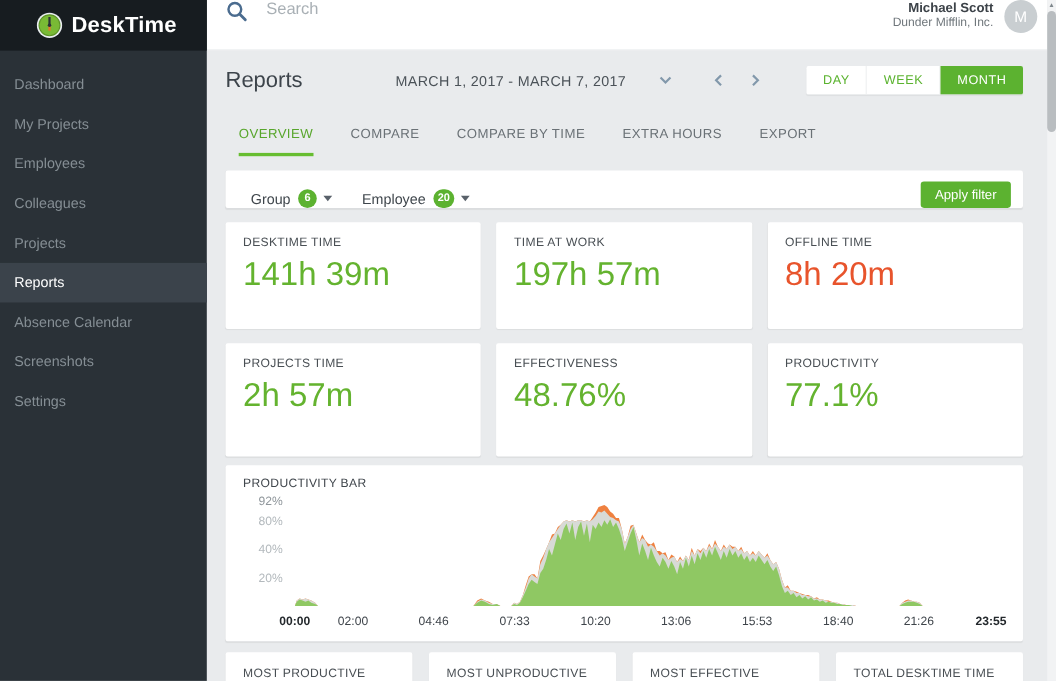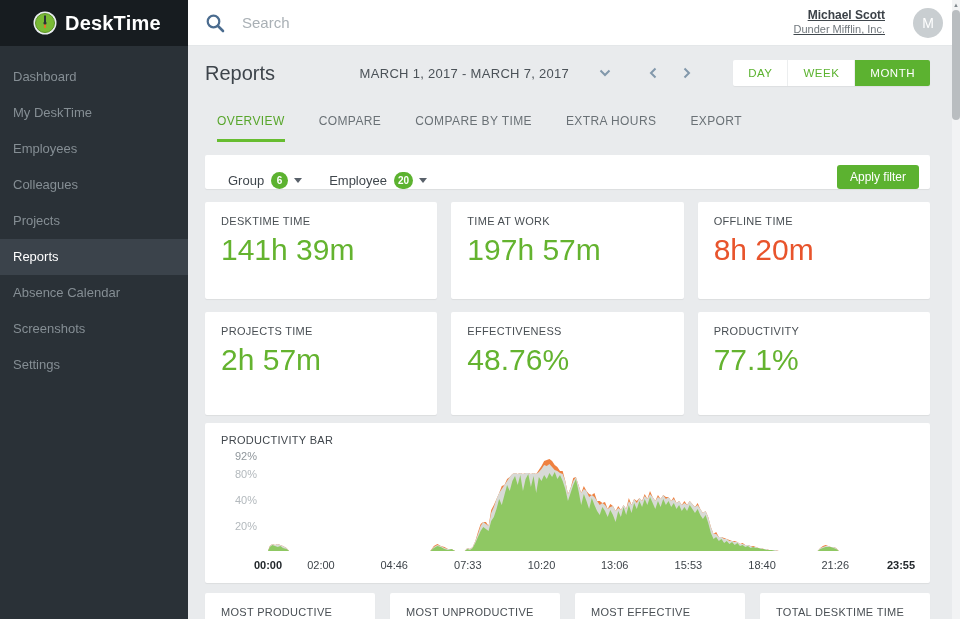--- a/index.html
+++ b/index.html
@@ -16,26 +16,26 @@
   .sidebar { position:absolute; left:0; top:0; width:188px; height:619px; background:#2a3137; z-index:3; }
   .logo { height:46px; background:#171c20; display:flex; align-items:center; padding-left:33px; }
   .logo-icon { width:24px; height:24px; margin-right:8px; flex:none; }
   .logo-text { color:#ffffff; font-size:20px; font-weight:700; letter-spacing:.2px; }
   .nav { padding-top:13px; }
   .nav-item { height:36px; line-height:36px; padding-left:13px; font-size:13px; color:#858e94; cursor:pointer; }
   .nav-item.active { background:#3b434b; color:#ffffff; }
 
   
   .topbar { position:absolute; left:188px; top:0; right:8px; height:46px; background:#ffffff;
-            border-bottom:1px solid #e4e7e9; display:flex; align-items:center; z-index:2; }
+            border-bottom:1px solid #e4e7e9; display:flex; align-items:flex-start; z-index:2; }
   .search-icon { margin-left:17px; flex:none; }
   .search-input { flex:1; border:none; outline:none; margin-left:17px; font-size:15px;
                   font-family:"Liberation Sans",sans-serif; color:#6e757a; background:transparent; }
   .search-input::placeholder { color:#a9b0b5; }
-  .user-block { text-align:right; margin-right:28px; line-height:1.25;text-decoration:underline; }
+  .user-block { text-align:right; margin-right:10px; line-height:1.25; }
   .user-name { font-size:12px; font-weight:700; color:#3c4248; }
   .user-company { font-size:11px; color:#70777c; }
   .avatar { width:30px; height:30px; border-radius:50%; background:#c9ced1; color:#fff;
             display:flex; align-items:center; justify-content:center; font-size:14px; margin-right:9px; flex:none; cursor:pointer; }
 
   
   .main { position:absolute; left:188px; top:46px; right:8px; bottom:0; padding:0 22px 0 17px; }
 
   .header-row { height:54px; display:flex; align-items:center; }
   .page-title { font-size:20px; color:#3d444b; font-weight:400; }
@@ -108,21 +108,21 @@
       <circle cx="12" cy="12" r="9.5" fill="#79ba35"></circle>
       <circle cx="12" cy="12" r="9.5" fill="none" stroke="#5d9427" stroke-width="1"></circle>
       <line x1="12" y1="12" x2="12" y2="4.5" stroke="#2c3338" stroke-width="2"></line>
       <line x1="12" y1="12" x2="12" y2="17" stroke="#e8742c" stroke-width="2"></line>
       <circle cx="12" cy="12" r="1.6" fill="#2c3338"></circle>
     </svg>
     <span class="logo-text">DeskTime</span>
   </div>
   <div class="nav">
     <div class="nav-item">Dashboard</div>
-    <div class="nav-item">My DeskTime</div>
+    <div class="nav-item">My Projects</div>
     <div class="nav-item">Employees</div>
     <div class="nav-item">Colleagues</div>
     <div class="nav-item">Projects</div>
     <div class="nav-item active">Reports</div>
     <div class="nav-item">Absence Calendar</div>
     <div class="nav-item">Screenshots</div>
     <div class="nav-item">Settings</div>
   </div>
 </div>
 

